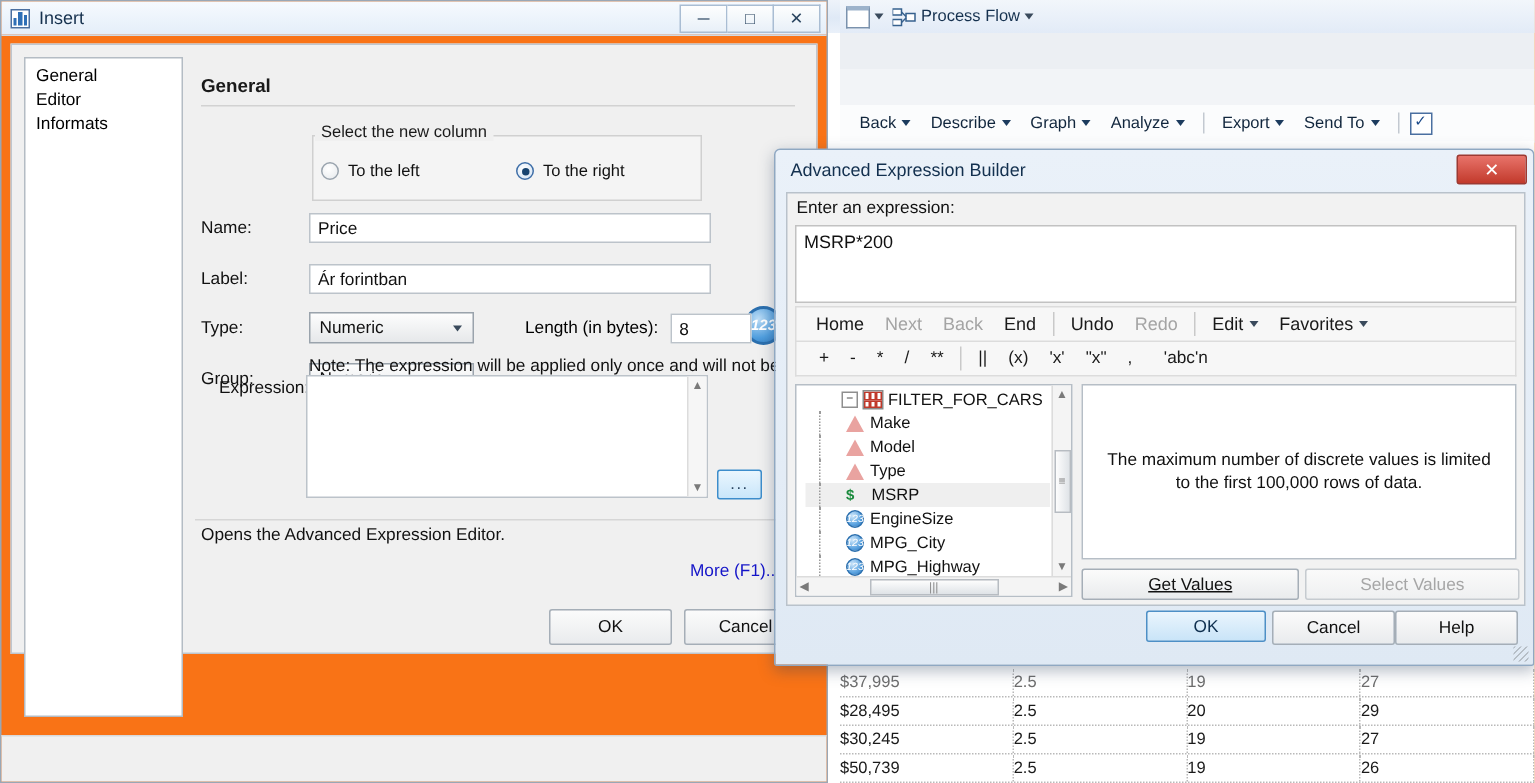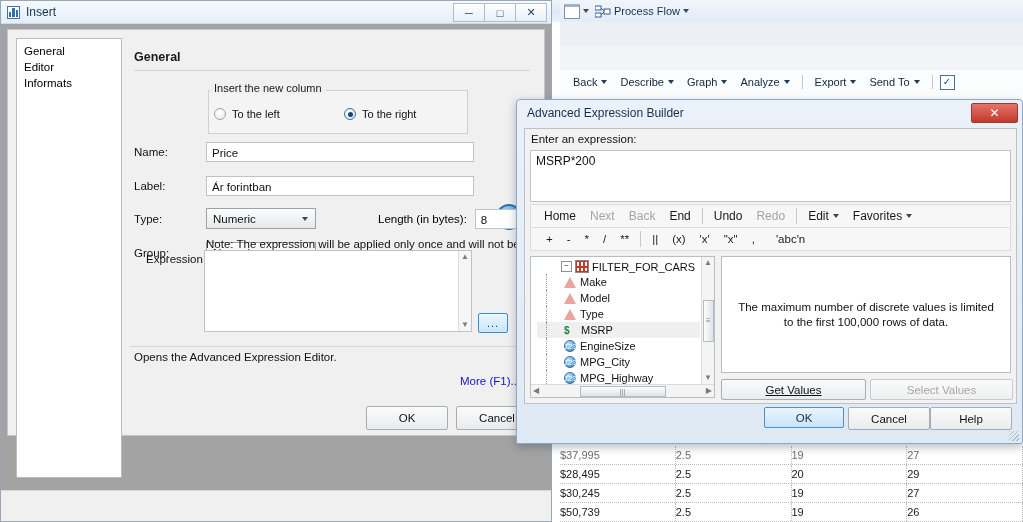--- a/index.html
+++ b/index.html
@@ -38,21 +38,21 @@
     display:flex;align-items:center;justify-content:center;color:#1b4a8a;font-size:10px;line-height:1;}
   
   #bg-grid{position:absolute;left:560px;top:94px;width:463px;height:428px;background:#fff;}
   #bg-grid .grow{height:18px;display:flex;border-bottom:1px dotted #b9b9b9;}
   #bg-grid .gcell{flex:1;border-right:1px dotted #b9b9b9;text-align:left;
     padding-right:10px;font-size:11px;color:#1a1a1a;line-height:18px;
     font-family:"Liberation Sans",sans-serif;}
   #bg-grid .grow.faded .gcell{color:#6d6d6d;}
   
   #insert-dialog{position:absolute;left:0;top:0;width:552px;height:522px;
-    background:#a3a3a3;border:1px solid #9aa7b5;box-sizing:border-box;}
+    background:#f97316;border:1px solid #9aa7b5;box-sizing:border-box;}
   #insert-title{height:22px;background:linear-gradient(to bottom,#f6fafe,#e4eef9);
     display:flex;align-items:center;padding-left:6px;gap:6px;
     border-bottom:1px solid #cfdae6;}
   #insert-title .ttl{font-size:12px;color:#16314e;}
   .insert-icon{width:13px;height:13px;background:#fff;border:1px solid #4a6fa0;
     display:flex;align-items:flex-end;gap:1px;padding:1px;box-sizing:border-box;}
   .insert-icon i{display:block;width:3px;background:#2f6fb5;}
   .wbtns{position:absolute;right:4px;top:2px;display:flex;gap:0;}
   .wbtn{width:30px;height:17px;border:1px solid #a9bdd3;background:linear-gradient(to bottom,#fdfefe,#e8f0f8);
     display:flex;align-items:center;justify-content:center;color:#2a4560;font-size:11px;}
@@ -310,21 +310,21 @@
       <div class="nav-item">General</div>
       <div class="nav-item">Editor</div>
       <div class="nav-item">Informats</div>
     </div>
 
     <div id="content-pane">
       <div id="page-title">General</div>
       <div id="title-rule"></div>
 
       <div class="grpbox"></div>
-      <div class="grp-legend">Insert the new column</div>
+      <div class="grp-legend">Select the new column</div>
       <div class="radio-row">
         <label class="radio" style="width:130px">
           <span class="rdot"></span>
           <span>To the left</span>
         </label>
         <label class="radio">
           <span class="rdot on"></span>
           <span>To the right</span>
         </label>
       </div>
@@ -342,21 +342,21 @@
       <div class="icon123">123</div>
 
       <div class="frow" style="top:170px;width:420px">
         <span class="flabel">Type:</span>
         <span class="fsel" style="width:110px">
           <span>Numeric</span>
           <span class="arrowbox">
               <span class="tri-dn"></span>
             </span>
         </span>
-        <span style="margin-left:62px;font-size:11.5px">Length (in bytes):</span>
+        <span style="margin-left:34px;font-size:11.5px">Length (in bytes):</span>
         <span class="ftext" style="width:54px;margin-left:8px">8</span>
       </div>
 
       <div class="frow" style="top:204px;width:360px">
         <span class="flabel">Group:</span>
         <span class="fsel" style="width:110px">
           <span>Numeric</span>
           <span class="arrowbox">
               <span class="tri-dn"></span>
             </span>

